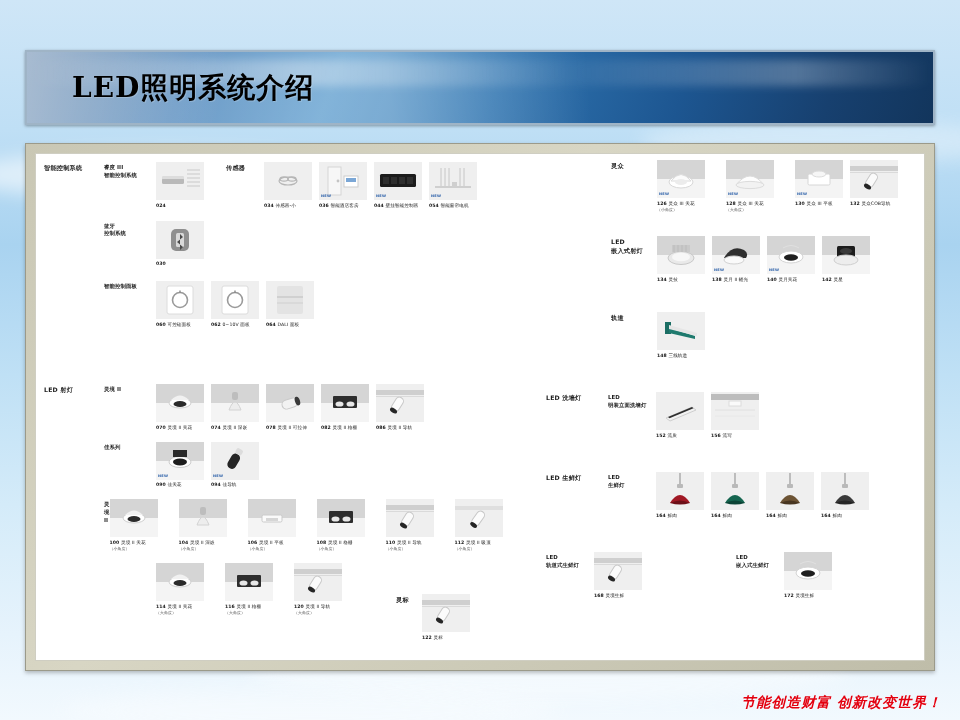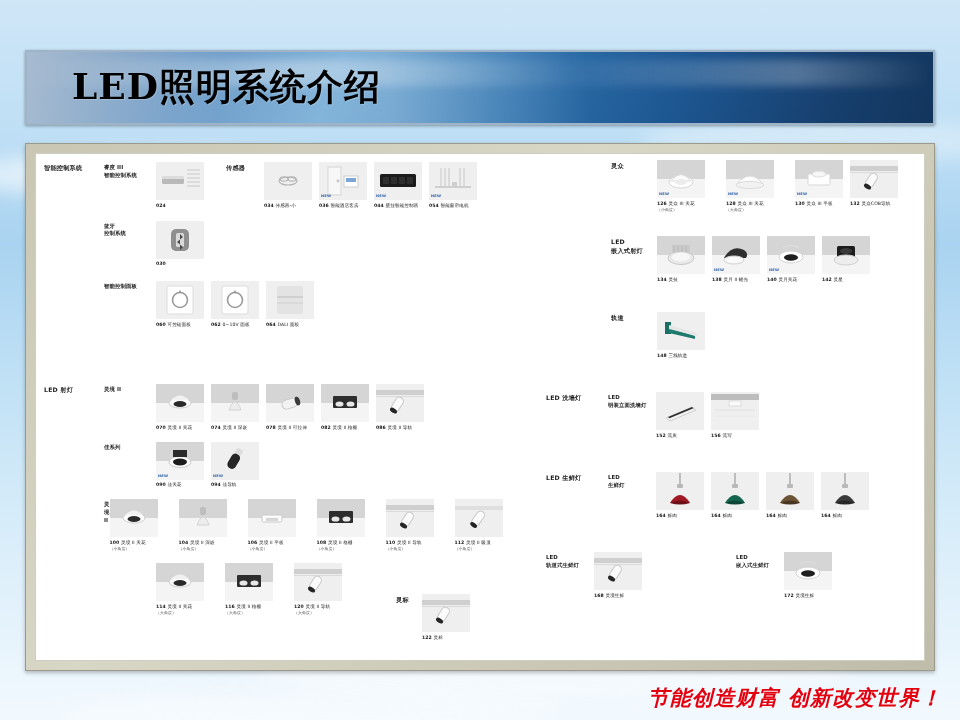--- a/index.html
+++ b/index.html
@@ -29,21 +29,21 @@
     display:flex;align-items:center;
   }
   #title-banner .sheen{
     position:absolute;left:0;top:8px;width:100%;height:26px;
     background:linear-gradient(90deg,rgba(255,255,255,.0),rgba(255,255,255,.35) 30%,rgba(255,255,255,.05) 60%,rgba(255,255,255,.25) 85%,rgba(255,255,255,0));
     filter:blur(4px);pointer-events:none;
   }
   #title-text{
     position:relative;z-index:2;margin-left:45px;
     font-family:"DejaVu Serif","Liberation Serif",serif;
-    font-size:36px;font-weight:bold;color:#000;letter-spacing:1px;
+    font-size:28px;font-weight:bold;color:#000;letter-spacing:1px;
     text-shadow:1px 1px 0 rgba(255,255,255,.18);
     white-space:nowrap;
   }
 
   
   #catalog-frame{
     position:absolute;left:25px;top:143px;width:910px;height:528px;
     background:linear-gradient(135deg,#c9c7b4 0%,#d8d6c4 40%,#bfbda9 100%);
     border:1px solid #9b9a8a;
     box-sizing:border-box;padding:9px;
@@ -81,21 +81,21 @@
     white-space:pre-line;letter-spacing:.1px;
   }
   .cap .num{font-weight:bold;}
   .cap .sub{font-size:3.9px;color:#444;}
   svg{display:block;}
 
   
   #footer-slogan{
     position:absolute;right:18px;bottom:8px;
     font-family:"DejaVu Serif","Liberation Serif",serif;
-    font-size:21px;font-weight:bold;font-style:italic;
+    font-size:14px;font-weight:bold;font-style:italic;
     color:#e3000f;letter-spacing:1px;white-space:nowrap;
     text-shadow:0 1px 0 rgba(255,255,255,.6);
   }
 </style>
 </head>
 <body>
 
 <div class="cloud c1"></div>
 <div class="cloud c2"></div>
 <div class="cloud c3"></div>

